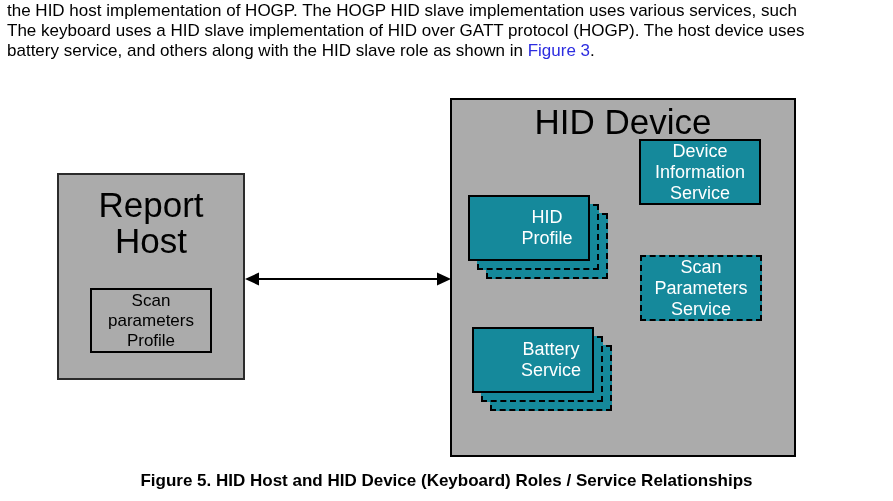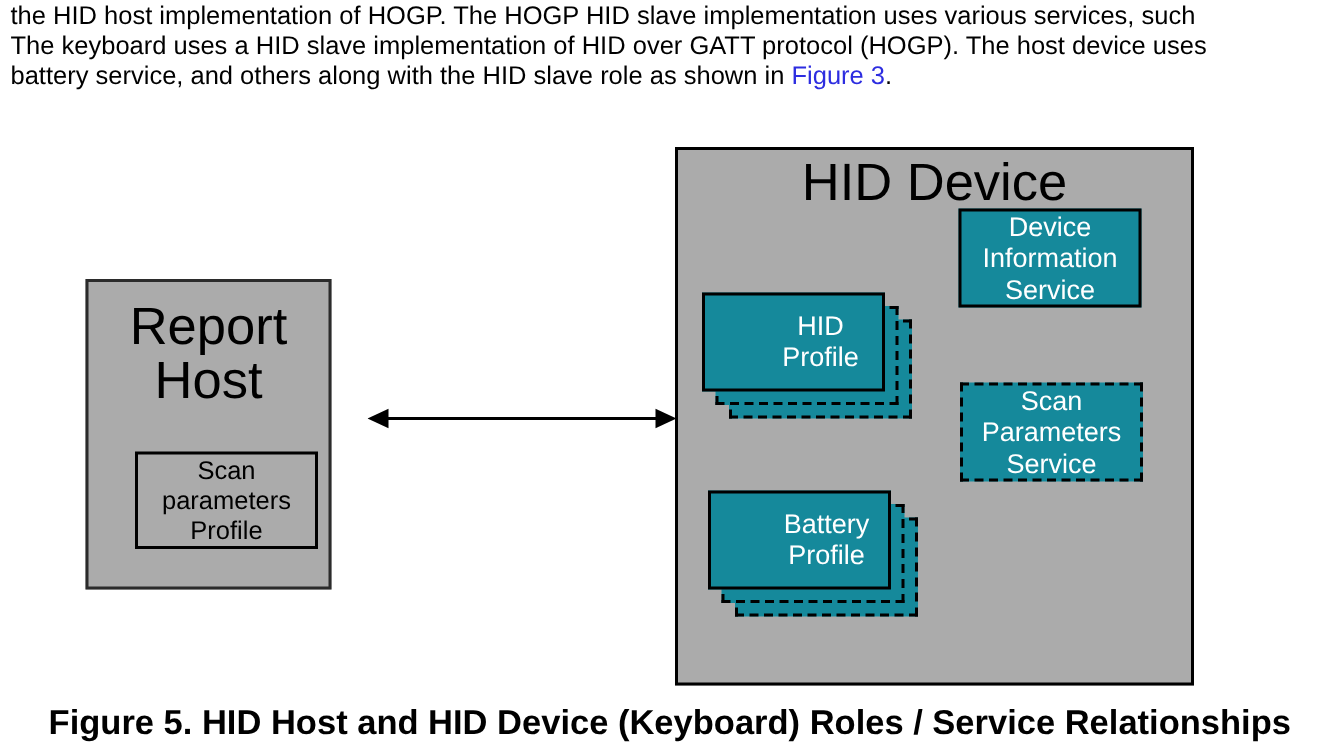--- a/index.html
+++ b/index.html
@@ -5,21 +5,21 @@
   html,body{margin:0;padding:0;background:#fff;}
   .page{
     position:relative;width:893px;height:501px;background:#fff;overflow:hidden;
     font-family:"Liberation Sans",sans-serif;color:#000;
   }
   
   .para{position:absolute;left:7px;top:1px;font-size:17px;line-height:20px;white-space:nowrap;}
   .para .link{color:#2d2de0;text-decoration:none;cursor:pointer;}
   
   .gray-box{position:absolute;background:#ababab;border:2px solid #000;box-sizing:border-box;}
-  .host-box{left:57px;top:186px;width:164px;height:207px;border-color:#2b2b2b;}
+  .host-box{left:57px;top:173px;width:188px;height:207px;border-color:#2b2b2b;}
   .device-box{left:450px;top:98px;width:346px;height:359px;}
   .box-title{position:absolute;left:0;width:100%;text-align:center;font-size:35px;line-height:36px;color:#000;}
   .host-title{top:12px;}
   .device-title{top:4px;}
   .inner-box{
     position:absolute;left:31px;top:113px;width:122px;height:65px;
     border:2px solid #000;box-sizing:border-box;background:#ababab;
     display:flex;align-items:center;justify-content:center;text-align:center;
     font-size:17px;line-height:20px;white-space:pre-line;
   }
@@ -37,21 +37,21 @@
   .stack{position:absolute;width:142px;height:86px;}
   .stack-hid{left:16px;top:95px;}
   .stack-batt{left:20px;top:227px;}
   .stack-box{position:absolute;padding-left:36px;}
   .stack-back2{left:18px;top:18px;border-style:dashed;}
   .stack-back1{left:9px;top:9px;border-style:dashed;}
   .stack-front{left:0;top:0;}
   .arrow-svg{position:absolute;left:245px;top:269px;}
   .caption{
     position:absolute;left:0;top:471px;width:100%;text-align:center;
-    font-size:23px;font-weight:bold;line-height:20px;
+    font-size:17px;font-weight:bold;line-height:20px;
   }
 </style>
 </head>
 <body>
 
 <div class="page">
 
   <div class="para">
     <div>the HID host implementation of HOGP. The HOGP HID slave implementation uses various services, such</div>
     <div>The keyboard uses a HID slave implementation of HID over GATT protocol (HOGP). The host device uses</div>
@@ -85,20 +85,20 @@
 Service</div>
 
     <div class="service dashed svc-scan">Scan
 Parameters
 Service</div>
 
     <div class="stack stack-batt">
       <div class="stack-box stack-back2"></div>
       <div class="stack-box stack-back1"></div>
       <div class="stack-box stack-front">Battery
-Profile</div>
+Service</div>
     </div>
 
   </div>
 
   <div class="caption">Figure 5. HID Host and HID Device (Keyboard) Roles / Service Relationships</div>
 
 </div>
 
 </body></html>

